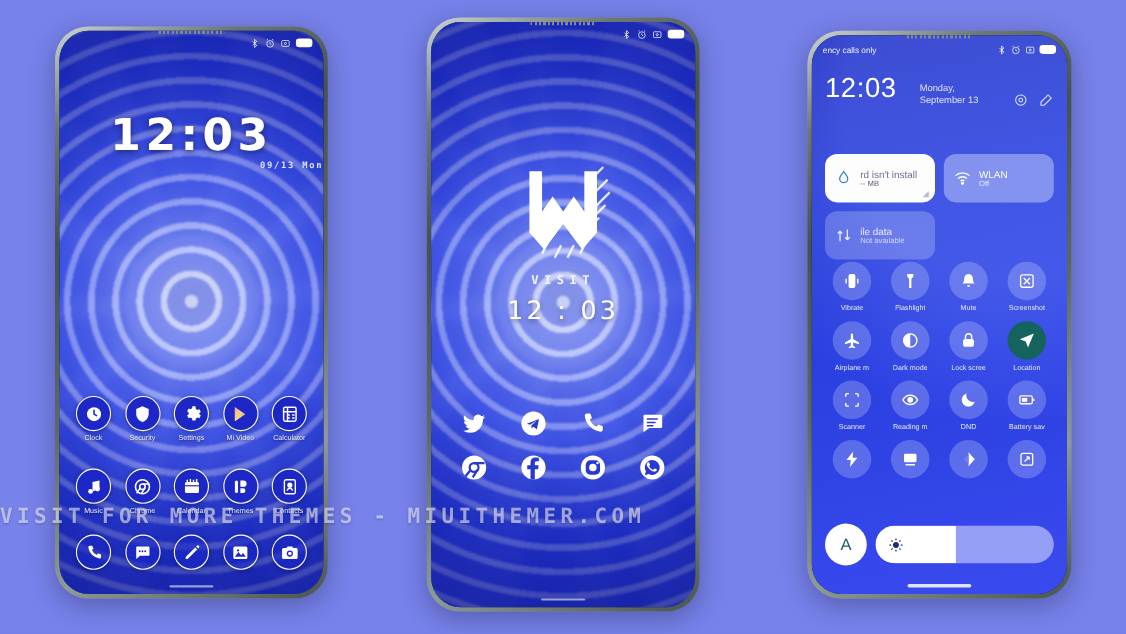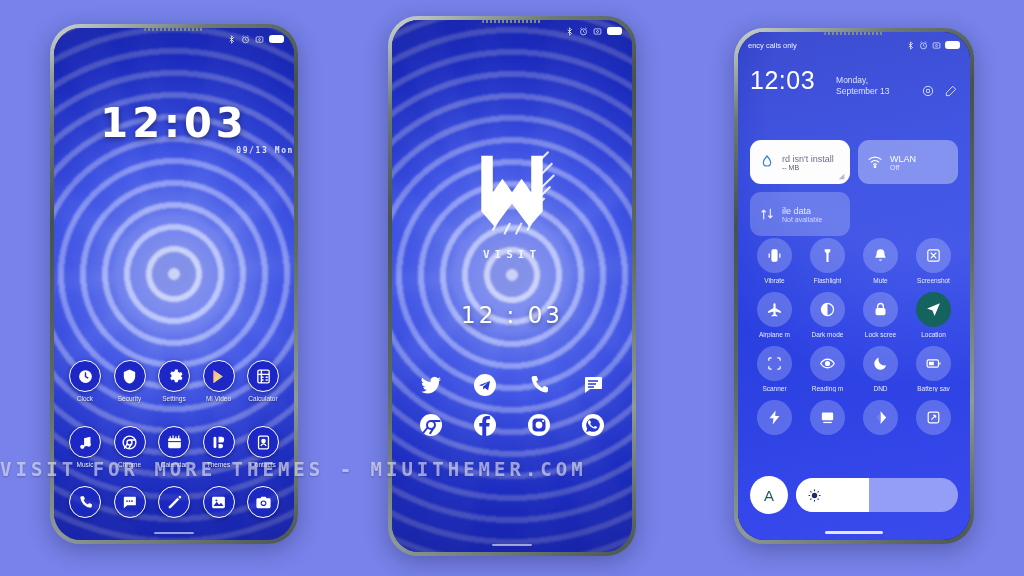--- a/index.html
+++ b/index.html
@@ -129,21 +129,20 @@
   .p2-day {
     position:absolute; top:228px; left:0; right:0; text-align:center;
     color:#f2f4ff; font-size:11px; letter-spacing:5px; font-weight:700;
     font-family:"DejaVu Sans Mono", monospace;
   }
   .p2-time {
     position:absolute; top:250px; left:0; right:0; text-align:center;
     color:#fff; font-size:23px; letter-spacing:3px; font-weight:400;
     font-family:"DejaVu Sans", sans-serif;
     text-shadow:0 2px 5px rgba(0,0,30,.4);
-    margin-top:32px;
   }
   .p2row { position:absolute; left:26px; right:26px; display:flex; justify-content:space-between; }
   #p2row1 { top: 352px; }
   #p2row2 { top: 392px; }
   .sapp { width:26px; height:26px; display:flex; align-items:center; justify-content:center; }
   .sapp svg { width:24px; height:24px; }
 
   
   .p3-bg {
     position:absolute; inset:0;

